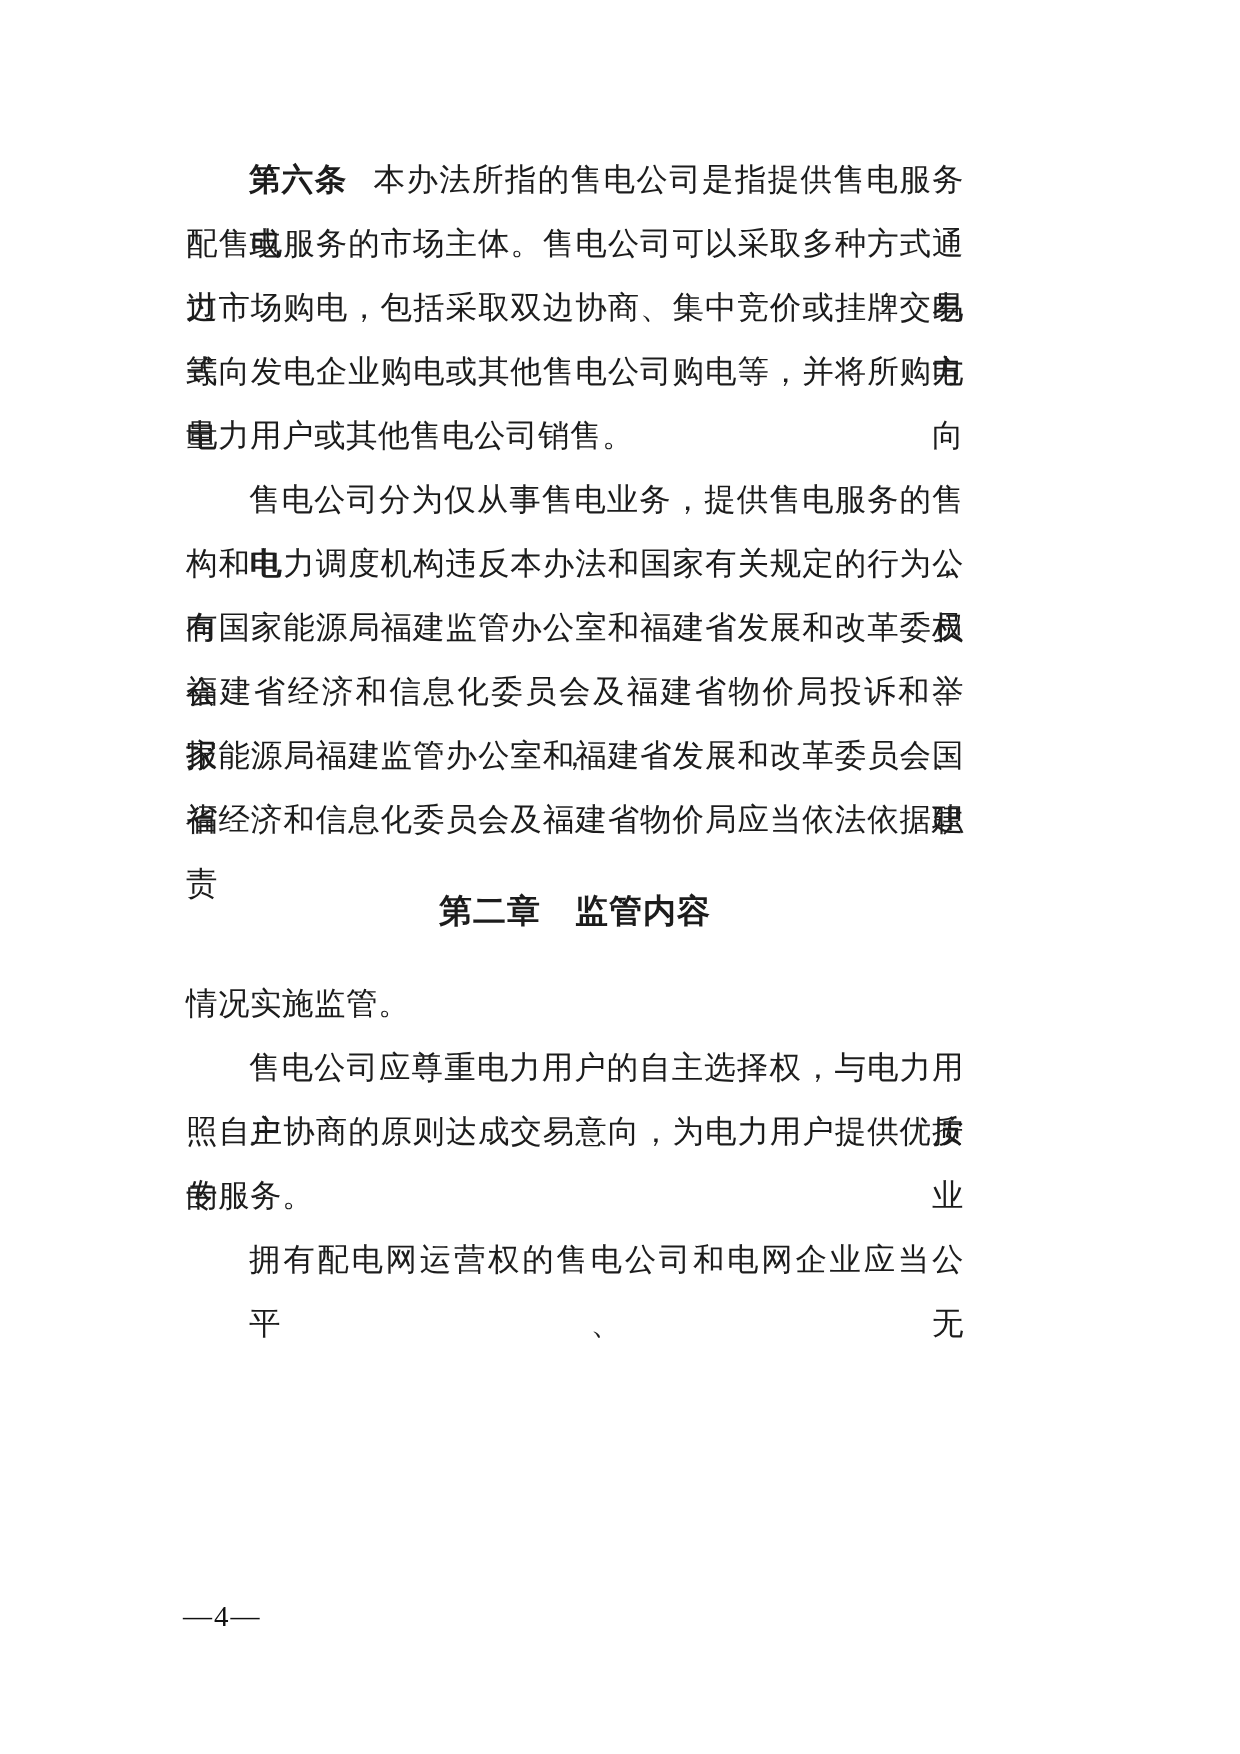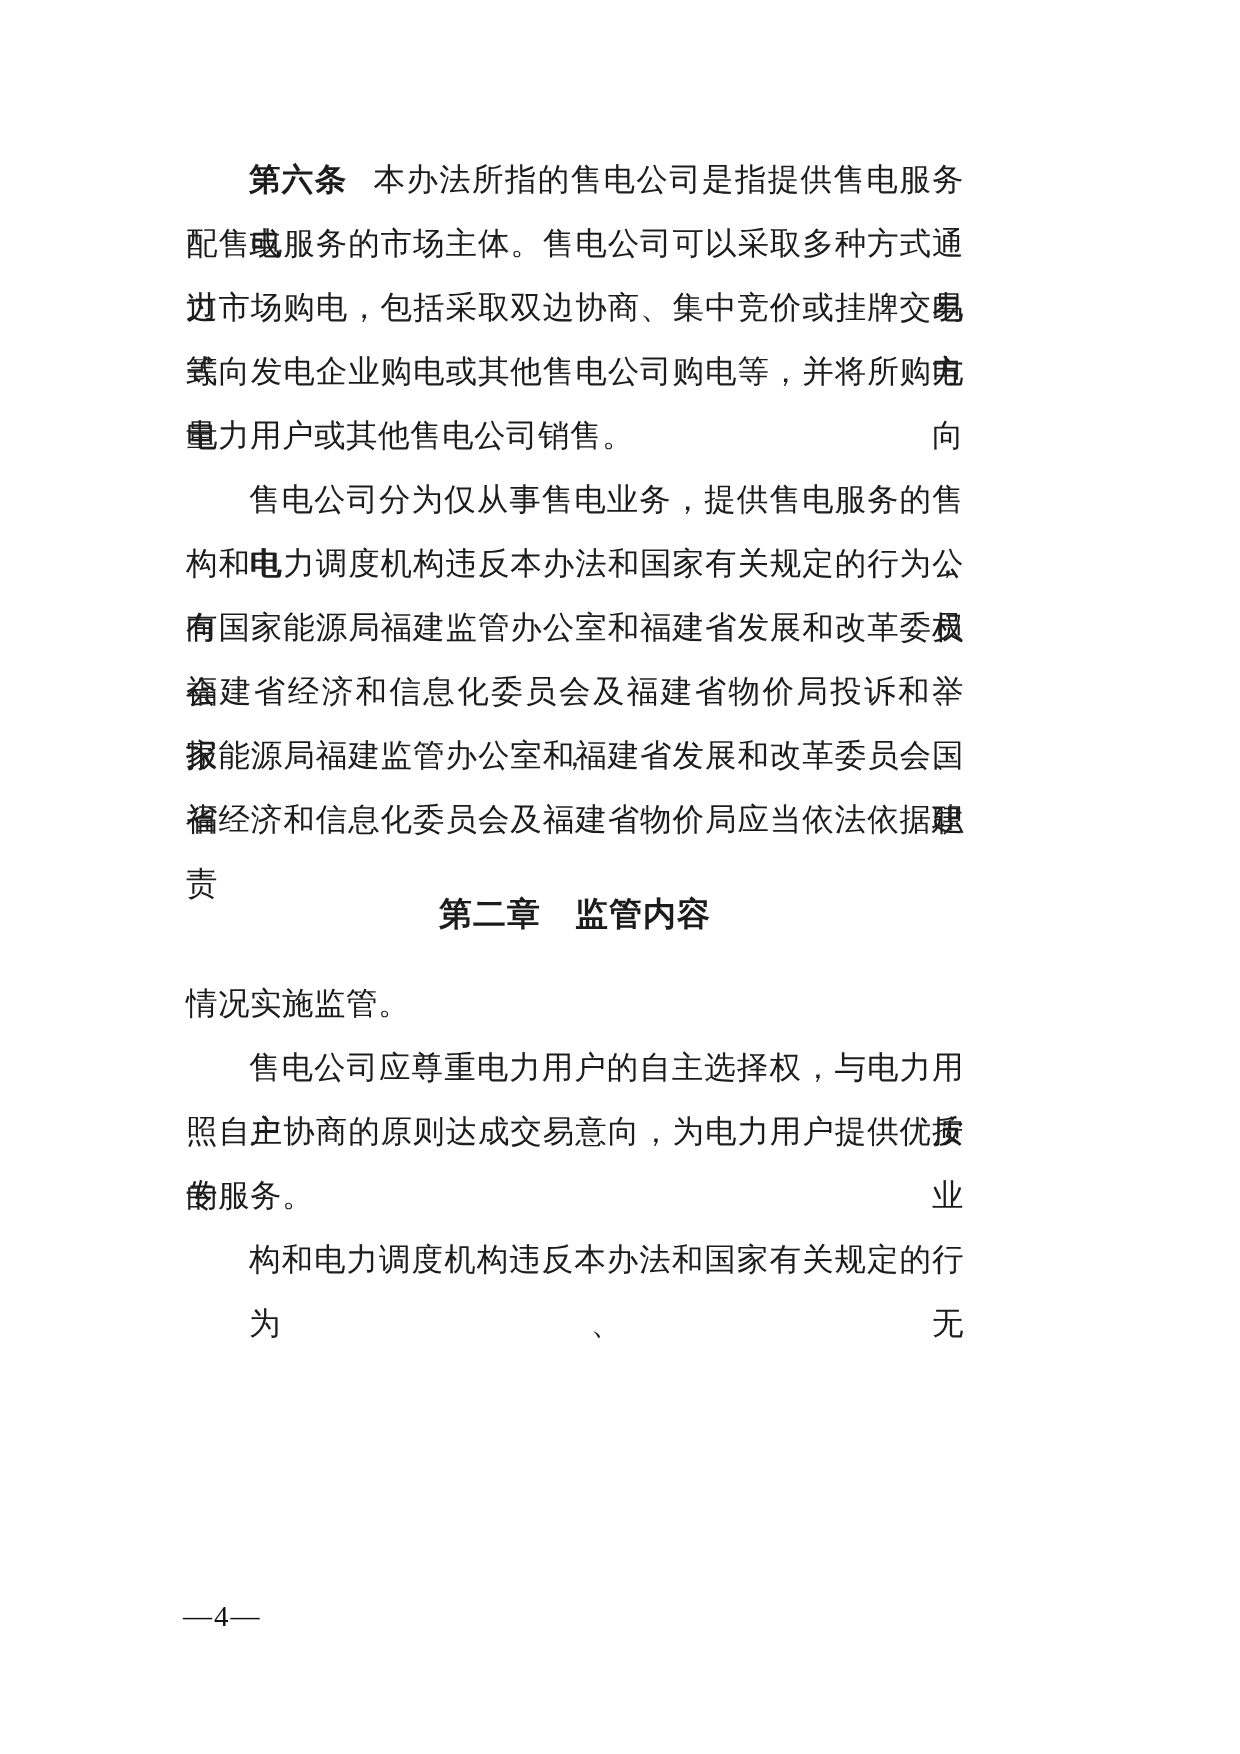--- a/index.html
+++ b/index.html
@@ -49,20 +49,21 @@
   .chapter {
     font-size: 33px;
     font-weight: bold;
     text-align: center;
     text-align-last: center;
     line-height: 64px;
     height: 64px;
     margin-top: 30px;
     margin-bottom: 26px;
     letter-spacing: 1px;
+    font-family: Liberation Mono, monospace;
   }
   .page-number {
     position: absolute;
     left: 183px;
     top: 1600px;
     font-size: 29px;
     letter-spacing: 2px;
     color: #111;
     font-family: "Liberation Serif", "DejaVu Serif", serif;
   }
@@ -81,16 +82,16 @@
       <div class="line fill">构和电力调度机构违反本办法和国家有关规定的行为，有权</div>
       <div class="line fill">向国家能源局福建监管办公室和福建省发展和改革委员会、</div>
       <div class="line fill">福建省经济和信息化委员会及福建省物价局投诉和举报，国</div>
       <div class="line fill">家能源局福建监管办公室和福建省发展和改革委员会、福建</div>
       <div class="line fill">省经济和信息化委员会及福建省物价局应当依法依据职责</div>
       <div class="chapter">第二章　监管内容</div>
       <div class="line">情况实施监管。</div>
       <div class="line indent fill">售电公司应尊重电力用户的自主选择权，与电力用户按</div>
       <div class="line fill">照自主协商的原则达成交易意向，为电力用户提供优质专业</div>
       <div class="line">的服务。</div>
-      <div class="line indent fill">构和电力调度机构违反本办法和国家有关规定的行为、无</div>
+      <div class="line indent fill">拥有配电网运营权的售电公司和电网企业应当公平、无</div>
     </div>
   <div class="page-number">—4—</div>
 </div>
 
 </body></html>

